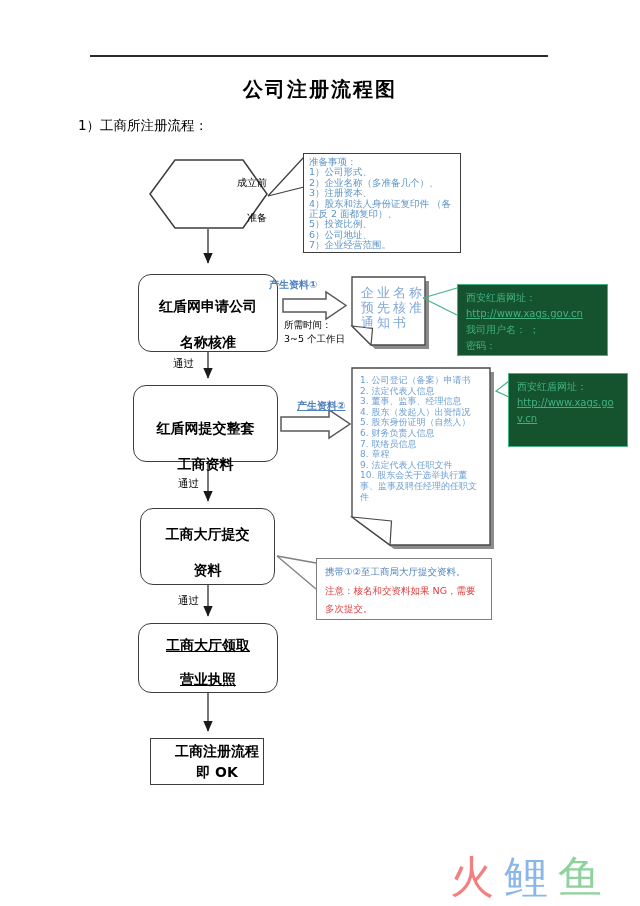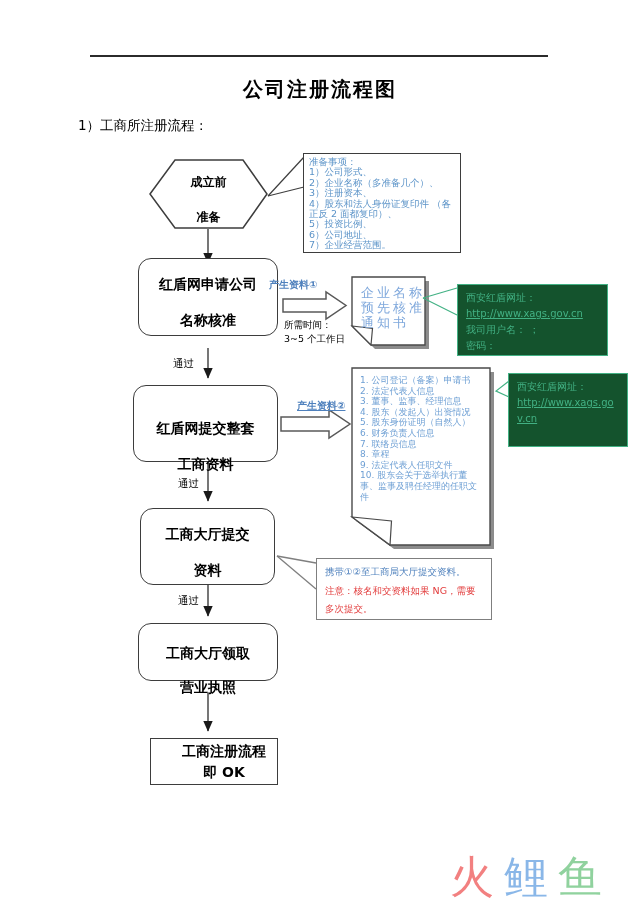--- a/index.html
+++ b/index.html
@@ -12,21 +12,21 @@
   .page-title{left:150px;top:76px;width:340px;text-align:center;font-size:20px;font-weight:bold;color:#000;letter-spacing:2px;}
   .section-label{left:78px;top:117px;font-size:13.5px;color:#000;}
 
   .flowbox{border:1.8px solid #3d3d3d;border-radius:13px;background:#fff;text-align:center;
            font-weight:bold;font-size:14px;color:#000;box-sizing:border-box;}
   .flowbox .fline{line-height:36px;}
   .endbox{border:1.7px solid #3d3d3d;background:#fff;text-align:center;font-weight:bold;
           font-size:14px;color:#000;box-sizing:border-box;}
   .endbox .fline{line-height:21px;}
 
-  .hexlabel{text-align:center;font-weight:bold;font-size:12px;color:#000;}
+  .hexlabel{text-align:right;font-weight:normal;font-size:10px;color:#000;}
   .hexlabel .fline{line-height:35px;}
 
   .pass{font-size:10.5px;color:#000;}
 
   .blue-label{font-size:10px;font-weight:bold;color:#4f81bd;}
   .time-text{font-size:9.5px;color:#000;line-height:14px;}
 
   .notebox{border:1.3px solid #3d3d3d;background:#fff;box-sizing:border-box;
            color:#5b93c8;font-size:9.5px;line-height:10.4px;padding:3px 5px;}
   .notebox .nt{white-space:nowrap;}
@@ -115,21 +115,21 @@
     <div class="nt">准备事项：</div>
     <div>1）公司形式、</div>
     <div>2）企业名称（多准备几个）、</div>
     <div>3）注册资本、</div>
     <div>4）股东和法人身份证复印件 （各正反 2 面都复印）、</div>
     <div>5）投资比例、</div>
     <div>6）公司地址、</div>
     <div>7）企业经营范围。</div>
   </div>
 
-  <div class="abs z2 flowbox" style="left:138px;top:258px;width:140px;height:78px;padding-top:7px;">
+  <div class="abs z2 flowbox" style="left:138px;top:274px;width:140px;height:78px;padding-top:13px;">
     <div class="fline">红盾网申请公司</div>
     <div class="fline">名称核准</div>
   </div>
 
   <div class="abs z2 blue-label" style="left:269px;top:278px;">产生资料①</div>
   <div class="abs z2 time-text" style="left:284px;top:318px;width:70px;">
     <div>所需时间：</div>
     <div>3~5 个工作日</div>
   </div>
 
@@ -180,26 +180,26 @@
     <div class="fline">资料</div>
   </div>
 
   <div class="abs z2 callbox" style="left:316px;top:558px;width:176px;height:62px;">
     <div class="c-blue">携带①②至工商局大厅提交资料。</div>
     <div class="c-red">注意：核名和交资料如果 NG，需要多次提交。</div>
   </div>
 
   <div class="abs z2 pass" style="left:178px;top:594px;">通过</div>
 
-  <div class="abs z2 flowbox" style="left:138px;top:623px;width:140px;height:58px;padding-top:12px;">
+  <div class="abs z2 flowbox" style="left:138px;top:623px;width:140px;height:70px;padding-top:4px;text-decoration:underline;">
     <div class="fline" style="line-height:34px;">工商大厅领取</div>
     <div class="fline" style="line-height:34px;">营业执照</div>
   </div>
 
-  <div class="abs z2 endbox" style="left:150px;top:738px;width:128px;height:47px;padding-top:2px;padding-left:20px;">
+  <div class="abs z2 endbox" style="left:150px;top:738px;width:114px;height:47px;padding-top:2px;padding-left:20px;">
     <div class="fline">工商注册流程</div>
     <div class="fline">即 OK</div>
   </div>
 
   <div class="abs z3 watermark">
     <span class="wm-red">火</span><span class="wm-blue">鲤</span><span class="wm-green">鱼</span>
   </div>
 
 </div>
 

